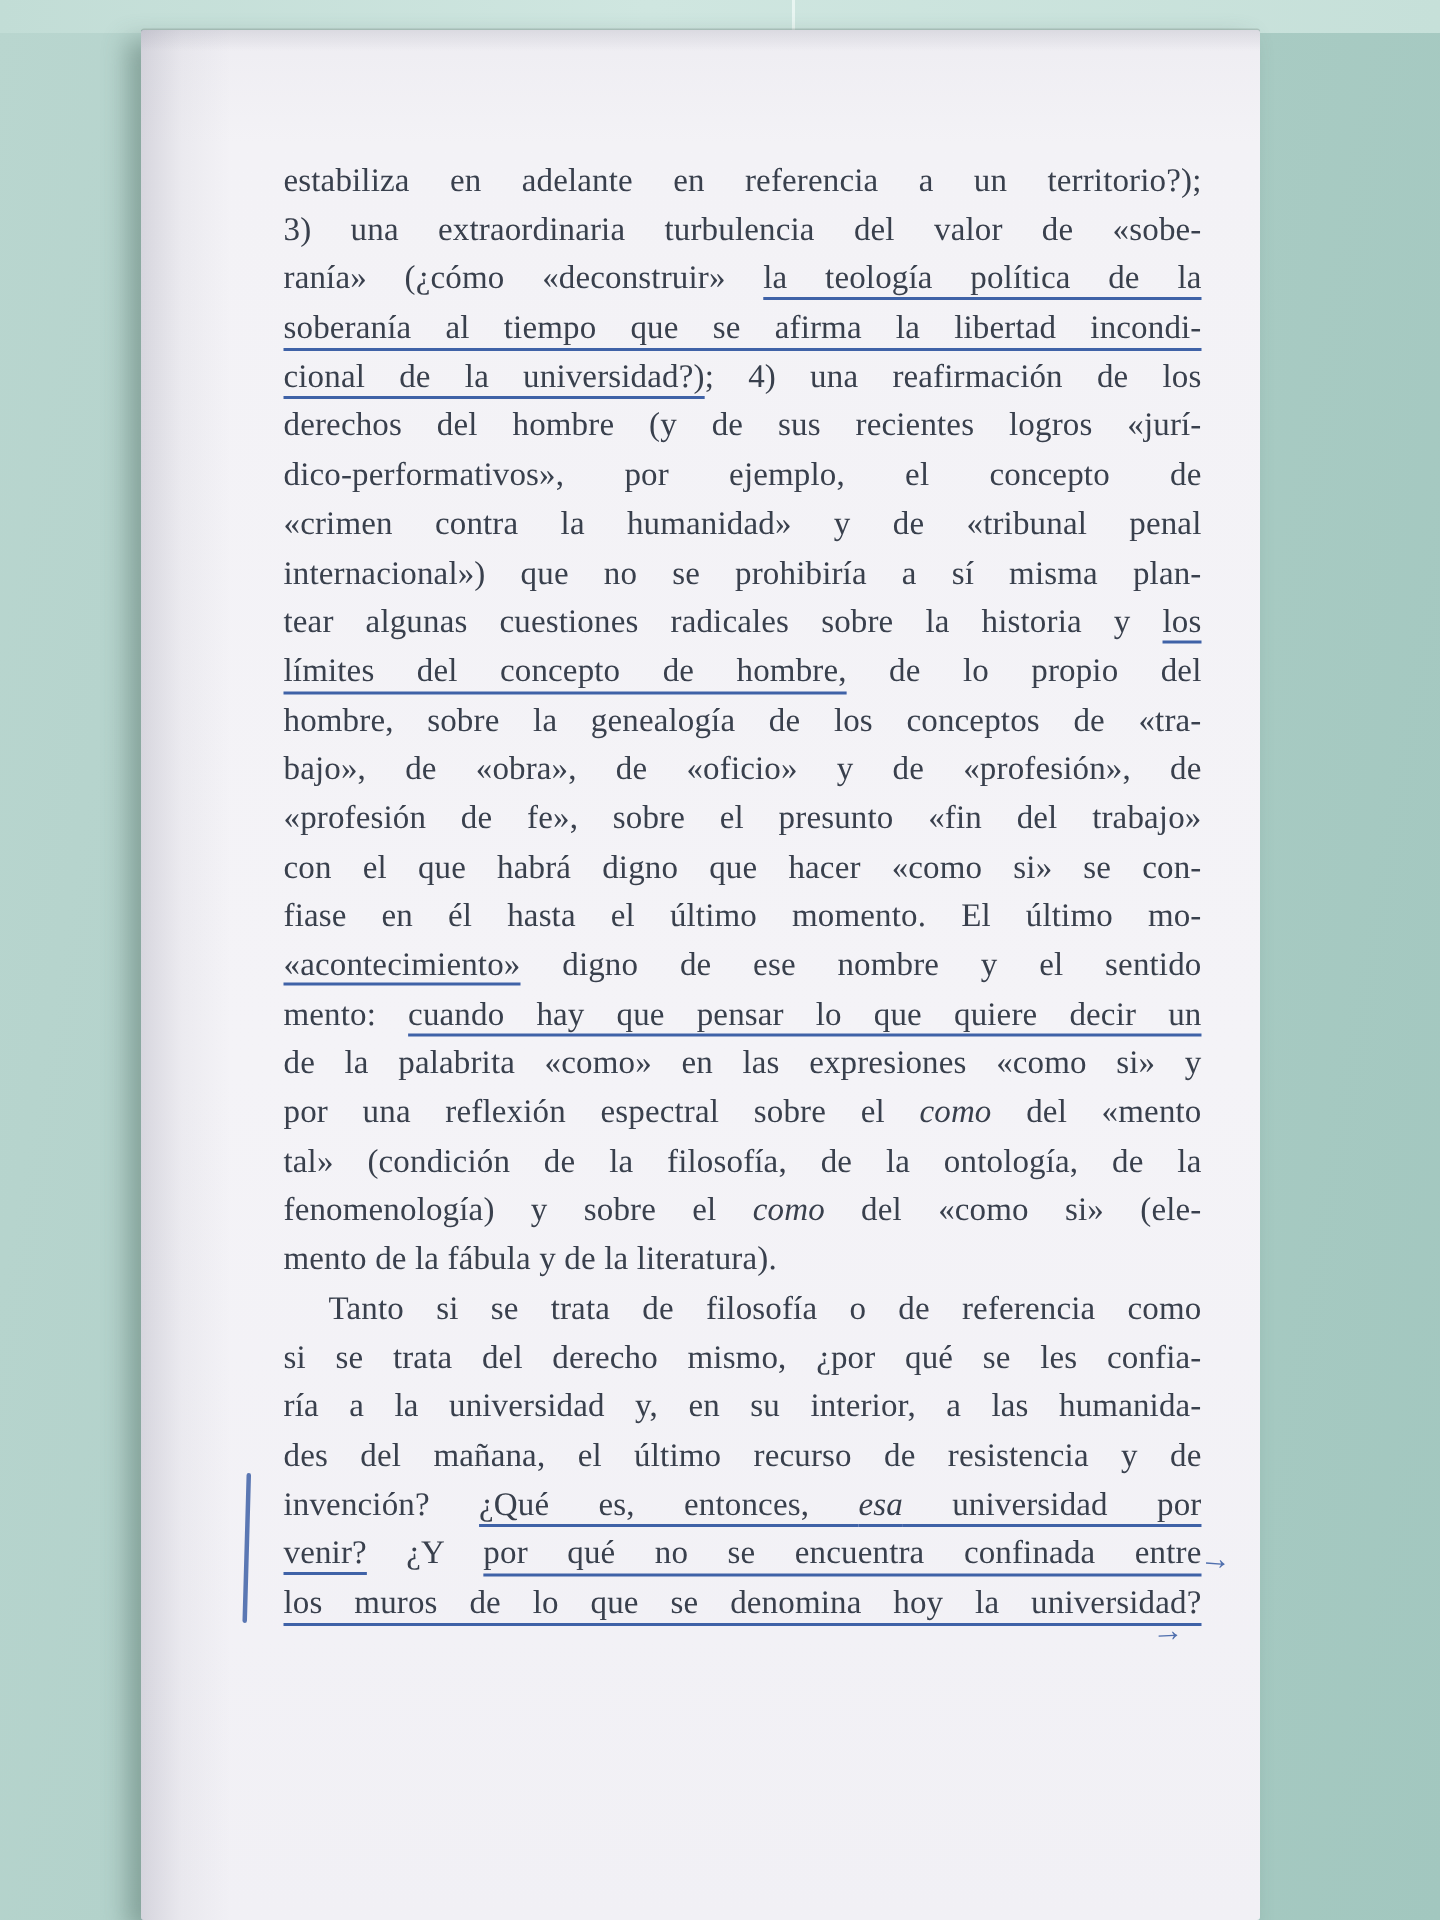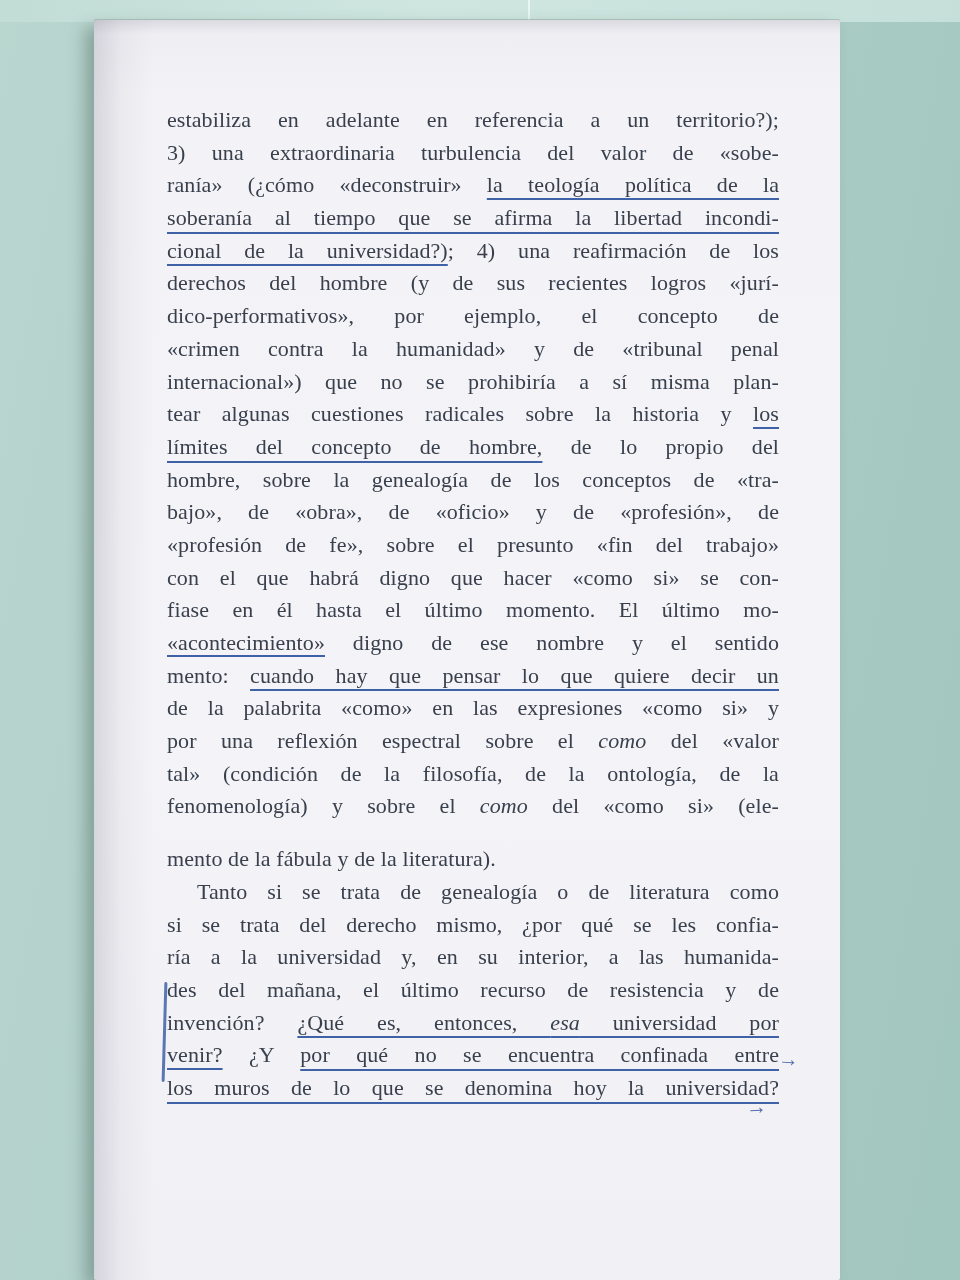--- a/index.html
+++ b/index.html
@@ -38,32 +38,32 @@
     position:absolute;left:0;top:0;width:60px;height:100%;
     background:linear-gradient(90deg,rgba(140,140,158,0.28) 0%,rgba(160,160,175,0.10) 45%,rgba(160,160,175,0) 100%);
     pointer-events:none;
   }
   .paper-top-shade{
     position:absolute;left:0;top:0;width:100%;height:14px;
     background:linear-gradient(180deg,rgba(130,130,148,0.18),rgba(130,130,148,0));
     pointer-events:none;
   }
   .text-block{
-    position:absolute;left:73px;top:84px;width:612px;
+    position:absolute;left:95px;top:84px;width:612px;
     color:var(--ink);
     font-size:22px;
   }
   .line{
     position:relative;
     height:32.7px;line-height:32.7px;
     text-align:justify;text-align-last:justify;
     white-space:normal;
     letter-spacing:0.1px;
   }
-  .line.para-end{text-align-last:left;margin-top:20px;}
+  .line.para-end{text-align-last:left;}
   .line.indent{padding-left:30px;width:582px;}
   .it{font-style:italic;}
   .pen-u{
     text-decoration:underline;
     text-decoration-color:var(--pen);
     text-decoration-thickness:2.2px;
     text-underline-offset:6px;
     text-decoration-skip-ink:none;
   }
   .pen-u.off-lo{text-underline-offset:7px;}
@@ -103,25 +103,25 @@
         <div class="line"><span>tear algunas cuestiones radicales sobre la historia y </span><span class="pen-u">los</span></div>
         <div class="line"><span class="pen-u off-lo">límites del concepto de hombre,</span><span> de lo propio del</span></div>
         <div class="line"><span>hombre, sobre la genealogía de los conceptos de «tra-</span></div>
         <div class="line"><span>bajo», de «obra», de «oficio» y de «profesión», de</span></div>
         <div class="line"><span>«profesión de fe», sobre el presunto «fin del trabajo»</span></div>
         <div class="line"><span>con el que habrá digno que hacer «como si» se con-</span></div>
         <div class="line"><span>fiase en él hasta el último momento. El último mo-</span></div>
         <div class="line"><span class="pen-u off-hi">«acontecimiento»</span><span> digno de ese nombre y el sentido</span></div>
         <div class="line"><span>mento: </span><span class="pen-u">cuando hay que pensar lo que quiere decir un</span></div>
         <div class="line"><span>de la palabrita «como» en las expresiones «como si» y</span></div>
-        <div class="line"><span>por una reflexión espectral sobre el </span><span class="it">como</span><span> del «valor</span></div>
+        <div class="line"><span>por una reflexión espectral sobre el </span><span class="it">como</span><span> del «mento</span></div>
         <div class="line"><span>tal» (condición de la filosofía, de la ontología, de la</span></div>
         <div class="line"><span>fenomenología) y sobre el </span><span class="it">como</span><span> del «como si» (ele-</span></div>
         <div class="line para-end"><span>mento de la fábula y de la literatura).</span></div>
-        <div class="line indent"><span>Tanto si se trata de genealogía o de literatura como</span></div>
+        <div class="line indent"><span>Tanto si se trata de filosofía o de referencia como</span></div>
         <div class="line"><span>si se trata del derecho mismo, ¿por qué se les confia-</span></div>
         <div class="line"><span>ría a la universidad y, en su interior, a las humanida-</span></div>
         <div class="line"><span>des del mañana, el último recurso de resistencia y de</span></div>
         <div class="line"><span>invención? </span><span class="pen-u">¿Qué es, entonces, </span><span class="pen-u it">esa</span><span class="pen-u"> universidad por</span></div>
         <div class="line"><span class="pen-u">venir?</span><span> ¿Y </span><span class="pen-u off-lo">por qué no se encuentra confinada entre</span><span class="pen-arrow arrow-a">→</span></div>
         <div class="line"><span class="pen-u off-lo">los muros de lo que se denomina hoy la universidad?</span><span class="pen-arrow arrow-b">→</span></div>
       </div>
     <div class="margin-line"></div>
   </div>
 </div>

